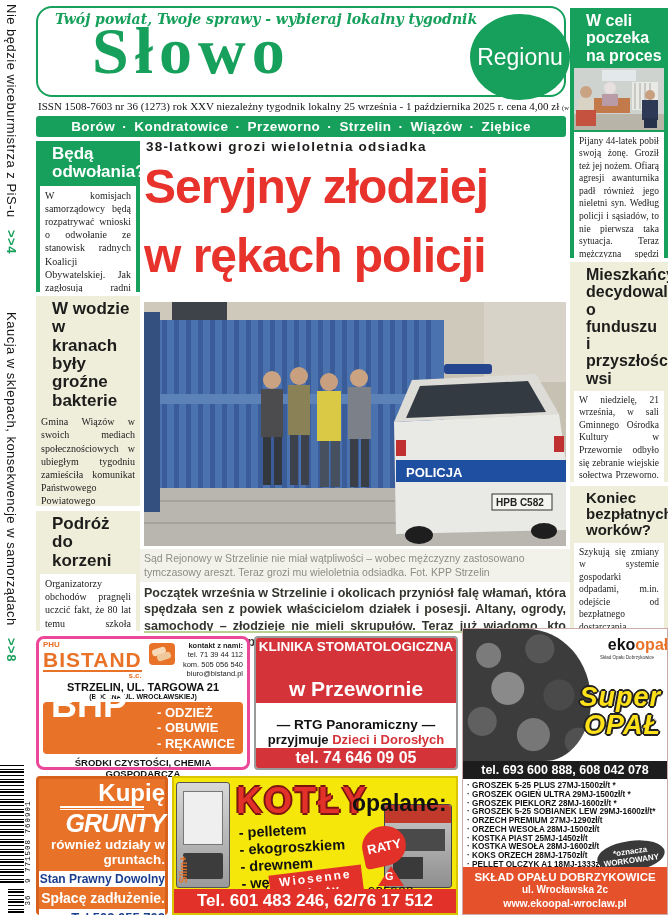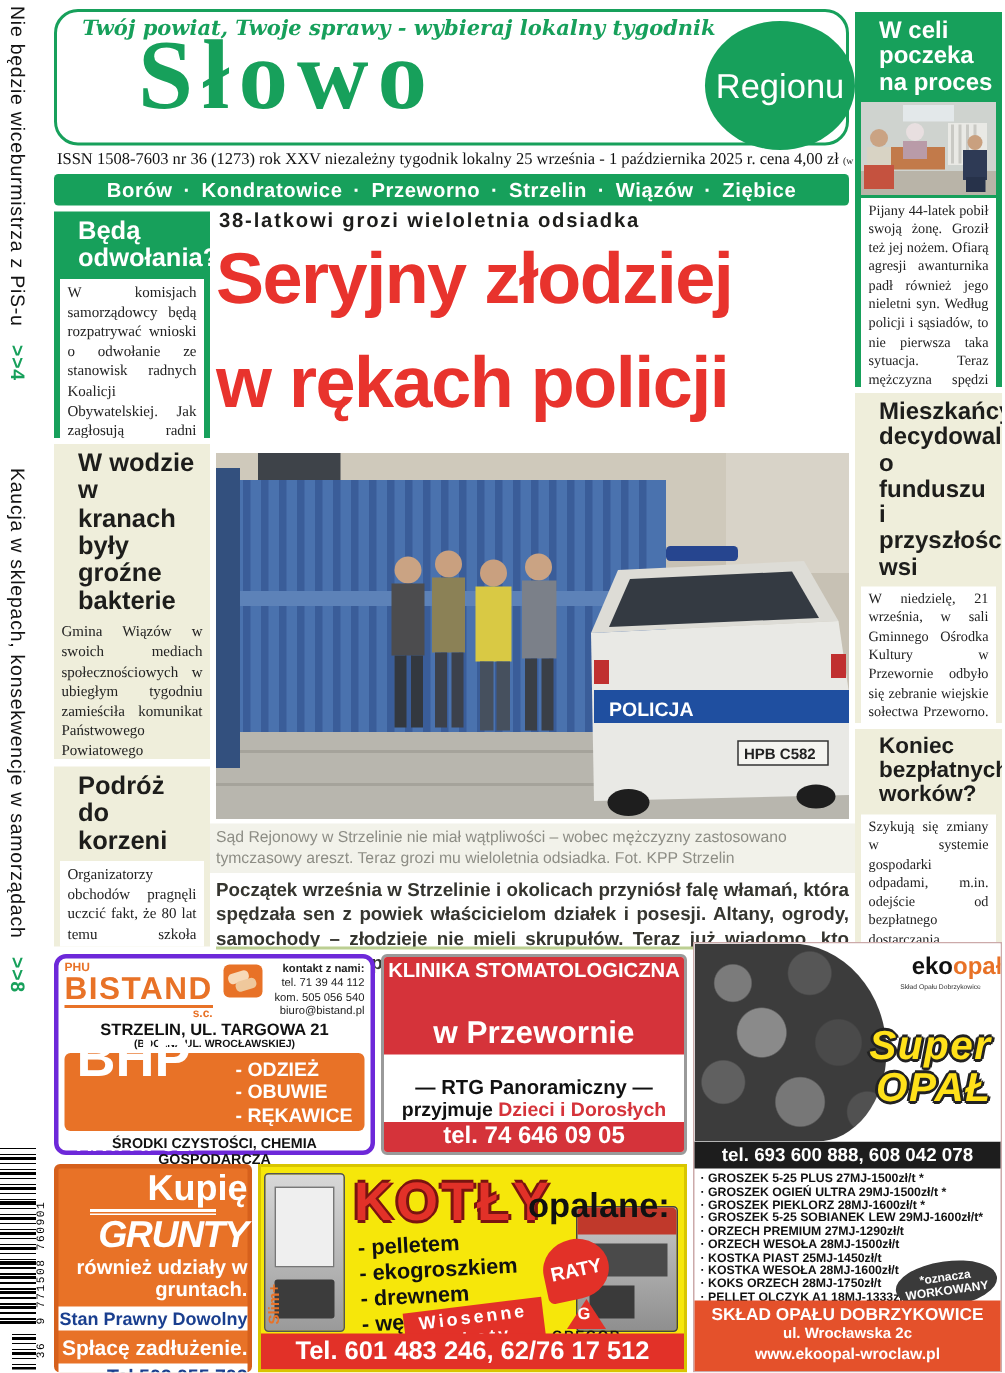--- a/index.html
+++ b/index.html
@@ -46,21 +46,21 @@
   .main-photo { position:absolute; left:144px; top:302px; width:422px; height:244px; }
   .caption { position:absolute; left:140px; top:549px; width:430px; background:#f2f2ea; color:#8d8d85; font-size:10.5px; line-height:1.3; padding:3px 4px; }
   .lead { position:absolute; left:144px; top:585px; width:422px; font-size:12.5px; font-weight:bold; line-height:1.3; text-align:justify; color:#35352f; }
   .lead .lead-ref { float:right; background:#eef0d8; color:#17a05b; font-size:12px; padding:0 14px; margin-top:2px; }
   .lead-rule { position:absolute; left:144px; top:631px; width:422px; height:2px; background:#bccf92; }
 
   
   .ad { position:absolute; background:#fff; }
 
   
-  .ad-bistand { left:36px; top:636px; width:214px; height:134px; border:3px solid #6d28d9; border-radius:8px; padding:2px 4px; }
+  .ad-bistand { left:36px; top:636px; width:214px; height:134px; border:3px solid #ec4899; border-radius:8px; padding:2px 4px; }
   .bi-top { display:flex; justify-content:space-between; }
   .bi-logo { line-height:1; }
   .bi-phu { font-size:8px; color:#e87227; font-weight:bold; }
   .bi-name { font-size:21px; font-weight:bold; color:#e87227; letter-spacing:1px; border-bottom:2px solid #e87227; }
   .bi-sc { font-size:8px; color:#e87227; font-weight:bold; text-align:right; }
   .bi-hands { width:26px; height:22px; background:#e87227; border-radius:4px; margin:2px 2px 0 2px; position:relative; flex:none; }
   .bi-hands i { position:absolute; width:14px; height:7px; background:#f7d9b8; border-radius:3px; }
   .bi-hands i.h1 { left:3px; top:5px; transform:rotate(-18deg); }
   .bi-hands i.h2 { left:8px; top:10px; transform:rotate(-18deg); background:#efc89c; }
   .bi-contact { font-size:7.5px; color:#222; text-align:right; line-height:1.25; }

